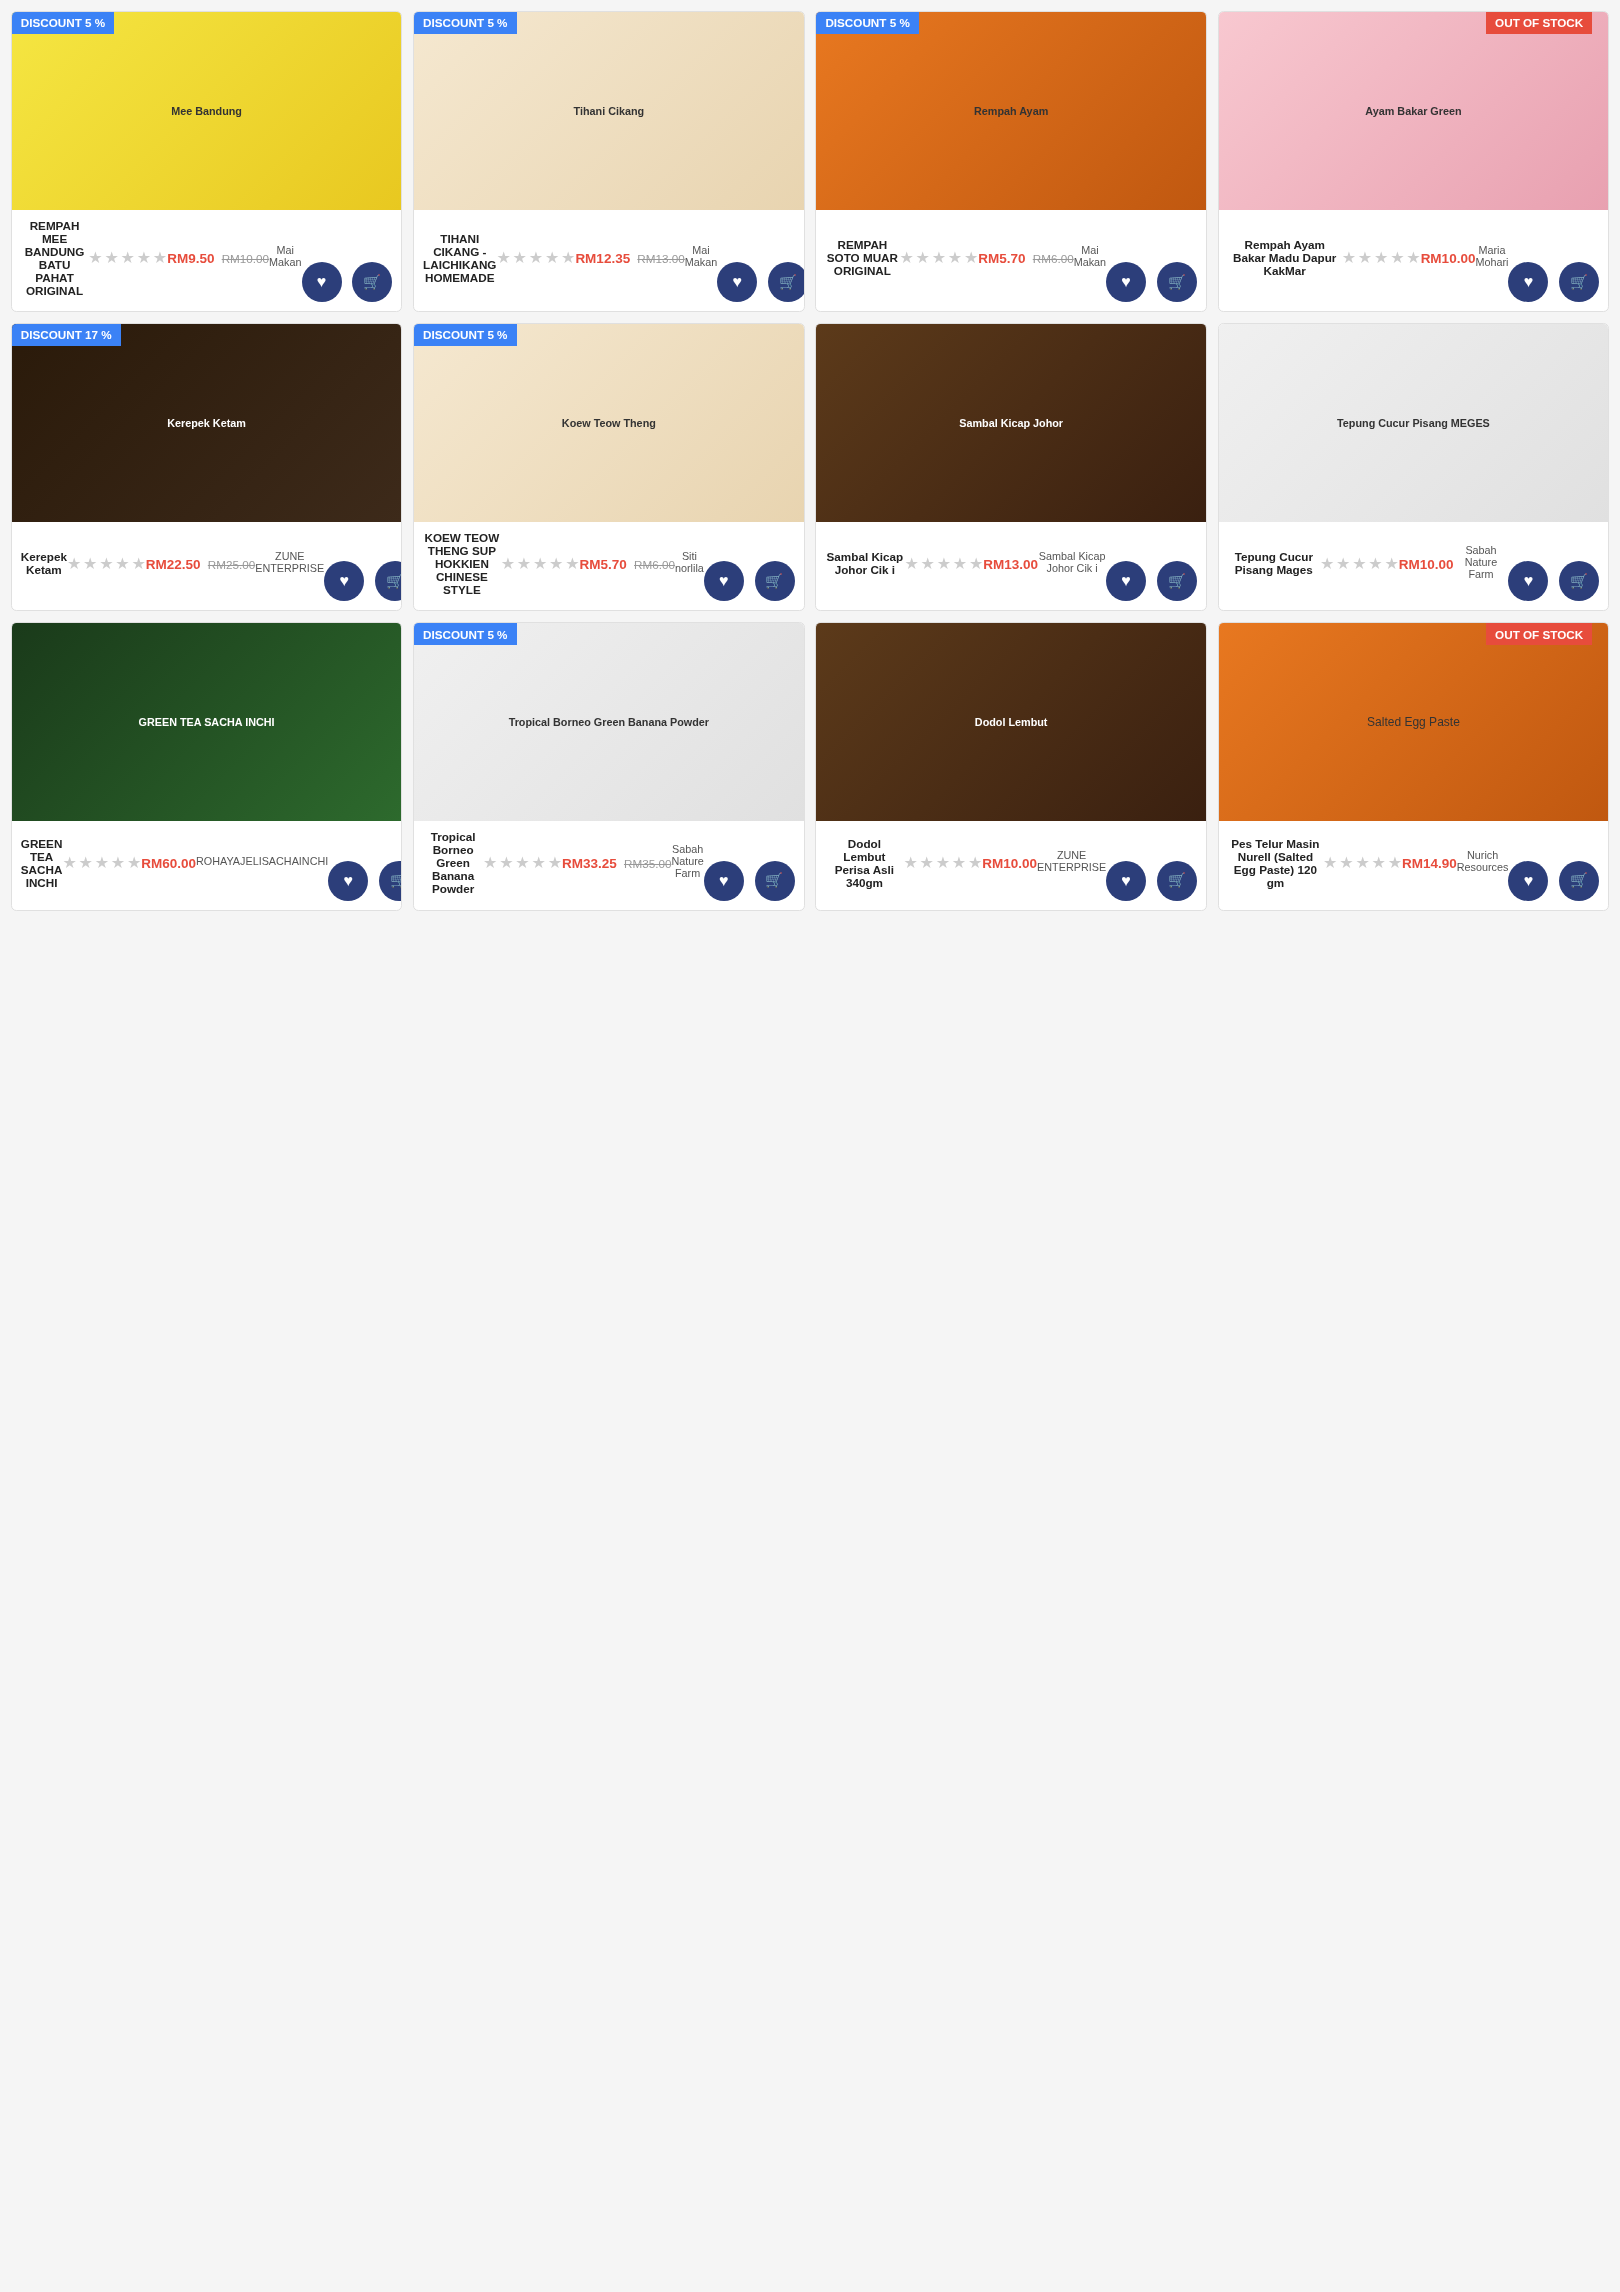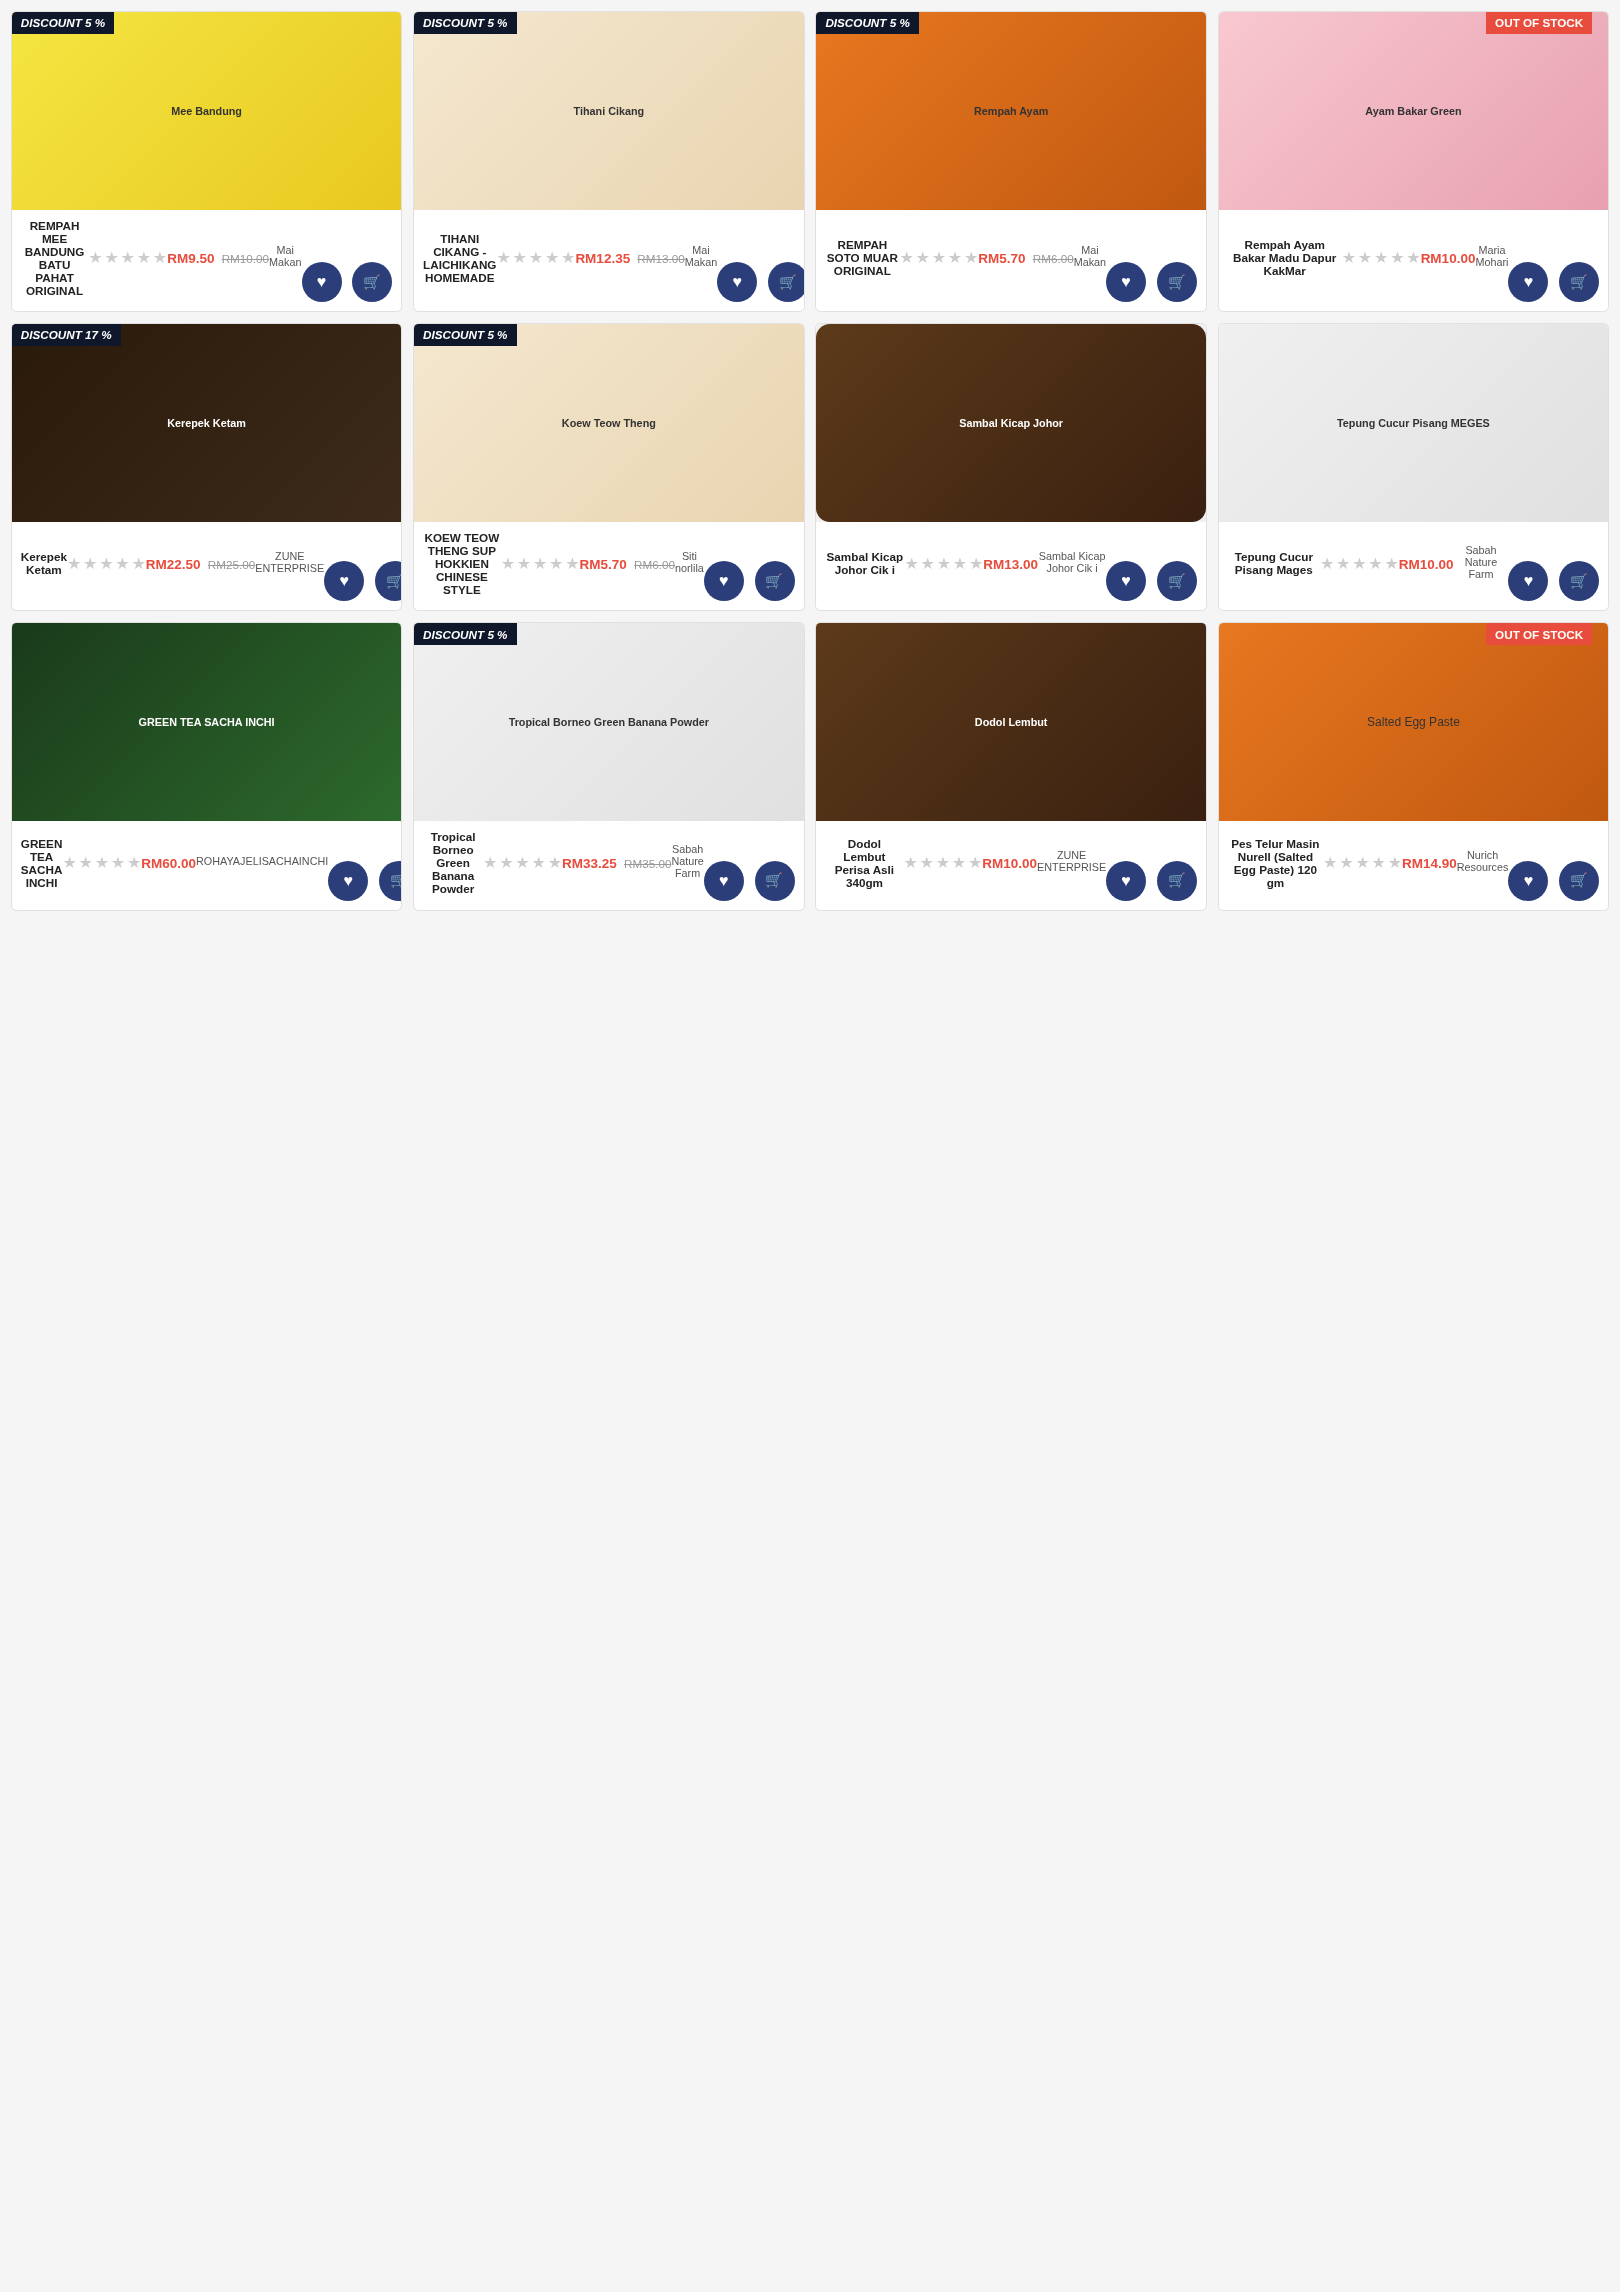--- a/index.html
+++ b/index.html
@@ -42,22 +42,21 @@
     .badge {
       position: absolute;
       top: 0;
       left: 0;
       padding: 4.5px 9px;
       font-size: 11.7px;
       font-weight: bold;
       color: #fff;
     }
     .badge-discount {
-      background: #0f172a;
-      font-style: italic;
+      background: #3b82f6;
     }
     .badge-out-of-stock {
       background: #e74c3c;
       left: auto;
       right: 16px;
     }
     .card-body {
       padding: 9px;
       flex: 1;
       display: flex;
@@ -306,21 +305,21 @@
             <span>♥</span>
           </button>
           <button class="btn-icon">
             <span style="font-size:14.4px;">🛒</span>
           </button>
         </div>
       </div>
     </div>
     <div class="card">
       <div class="img-wrapper">
-        <div class="img-placeholder bg-brown" style="color: rgb(255, 255, 255); font-size: 10.8px; padding: 7.2px; text-align: right; font-weight: bold; border-radius: 14px;">Sambal Kicap Johor</div>
+        <div class="img-placeholder bg-brown" style="color: rgb(255, 255, 255); font-size: 10.8px; padding: 7.2px; text-align: right; font-weight: bold;">Sambal Kicap Johor</div>
       </div>
       <div class="card-body">
         <div class="product-name">Sambal Kicap Johor Cik i</div>
         <div class="stars">
           <span class="star">★</span>
           <span class="star">★</span>
           <span class="star">★</span>
           <span class="star">★</span>
           <span class="star">★</span>
         </div>

